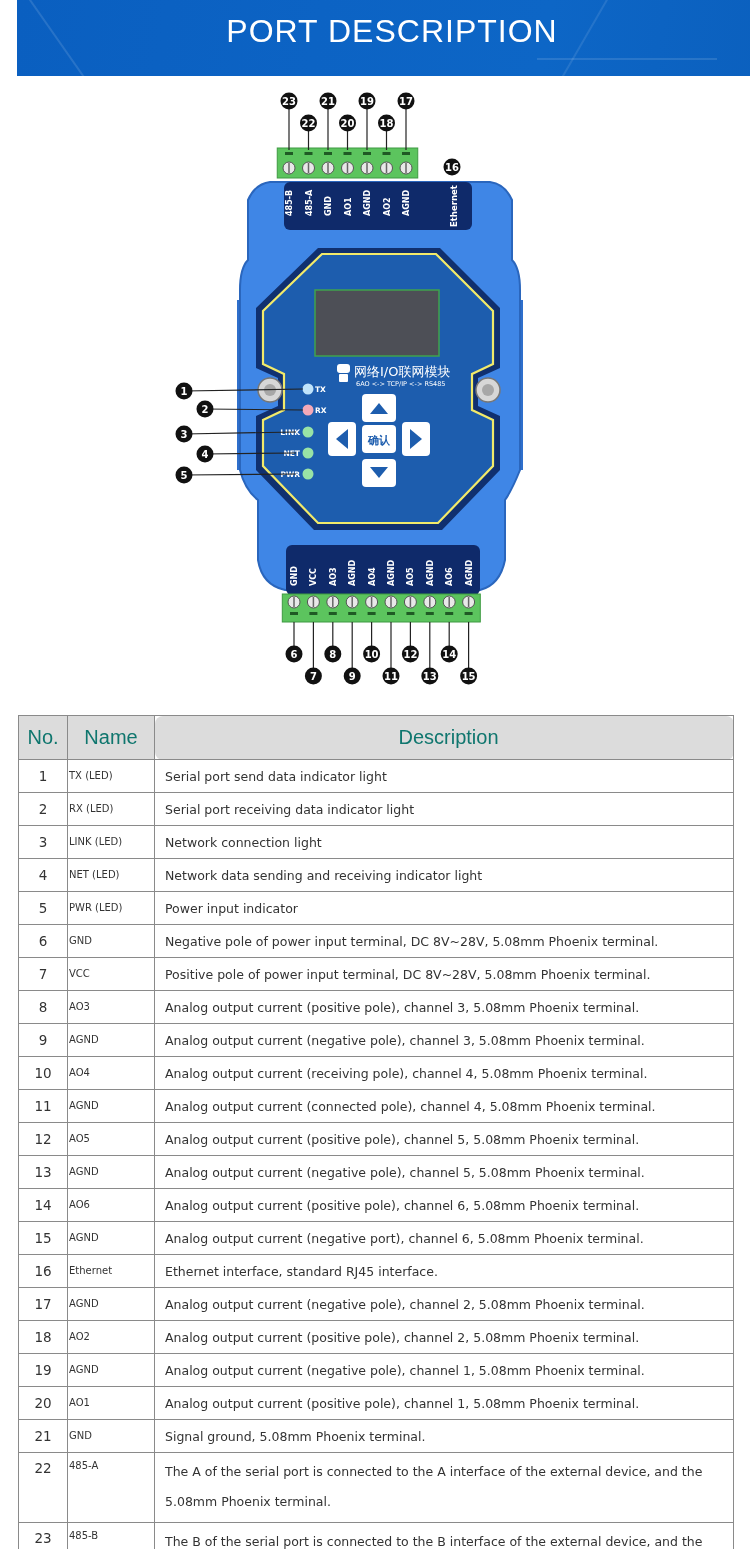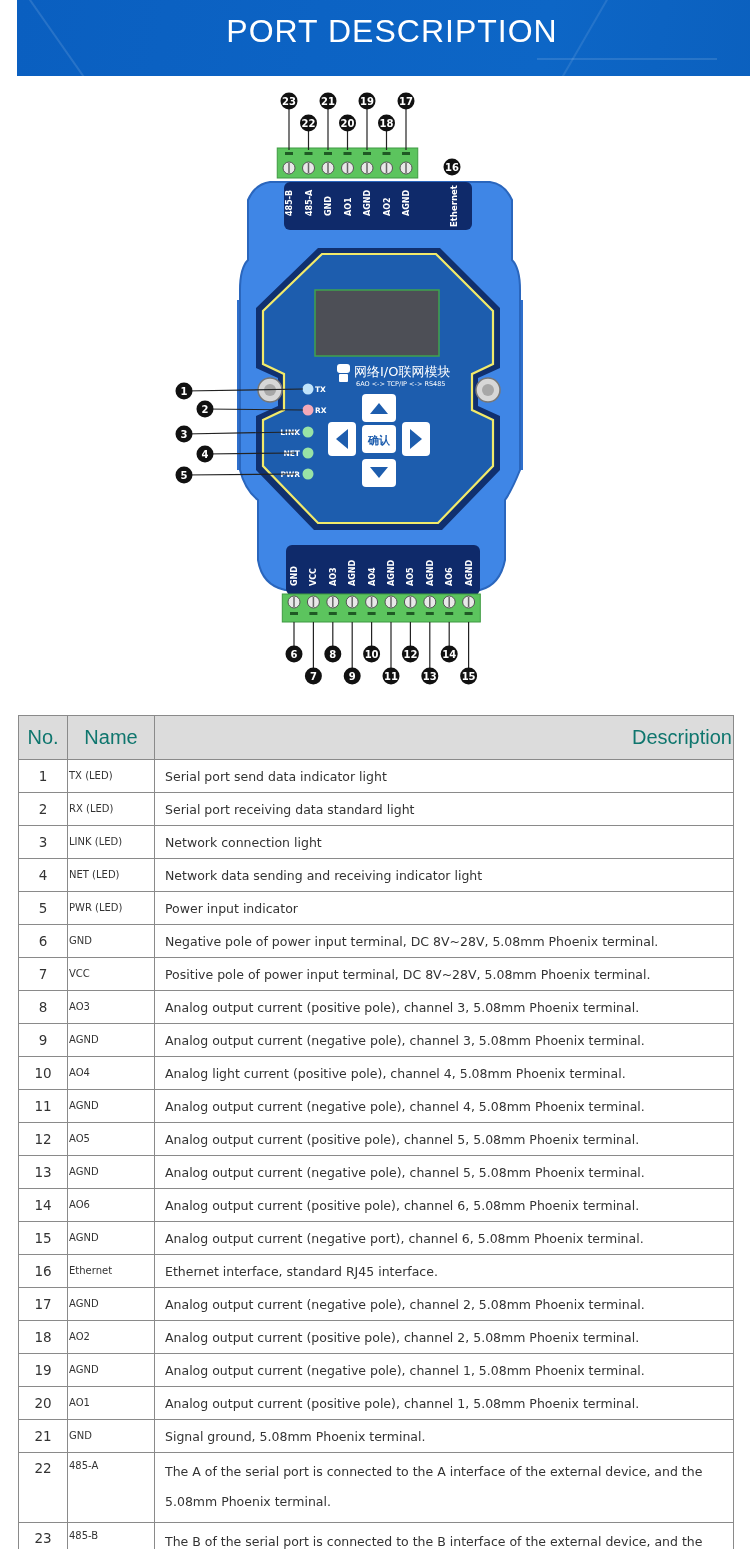--- a/index.html
+++ b/index.html
@@ -12,21 +12,21 @@
   .banner .title { position:absolute; left:0; right:0; top:13px; text-align:center; color:#ffffff; font-size:32px; letter-spacing:1px; }
 
   .device-area { position:absolute; left:0; top:66px; width:750px; height:640px; }
   svg.device { position:absolute; left:0; top:0; }
 
   table.ports { position:absolute; left:18px; top:715px; width:716px; border-collapse:collapse; font-family:"DejaVu Sans", sans-serif; }
   table.ports th, table.ports td { border:1px solid #8a8a8a; }
   table.ports th { background:#dcdcdc; height:41px; font-weight:normal; color:#0f766e; font-family:"Liberation Sans", sans-serif; font-size:20px; }
   table.ports th.c-no { width:46px; text-align:center; }
   table.ports th.c-name { width:84px; text-align:center; }
-  table.ports th.c-desc { text-align:right; padding-left:10px; }
+  table.ports th.c-desc { text-align:center; padding-left:10px;border-radius:8px; }
   table.ports td { height:29px; font-size:12.5px; color:#333; }
   table.ports td.no { text-align:center; font-size:13.5px; }
   table.ports td.name { text-align:left; font-size:10px; padding-bottom:2px; }
   table.ports td.desc { padding-left:10px; }
   table.ports tr.tall td { height:60px; vertical-align:top; }
   table.ports tr.tall td.desc { line-height:30px; padding-top:4px; }
   table.ports tr.tall td.no, table.ports tr.tall td.name { padding-top:7px; }
 </style>
 </head>
 <body>
@@ -358,21 +358,21 @@
   </thead>
   <tbody id="port-rows">
       <tr>
         <td class="no">1</td>
         <td class="name">TX (LED)</td>
         <td class="desc">Serial port send data indicator light</td>
       </tr>
       <tr>
         <td class="no">2</td>
         <td class="name">RX (LED)</td>
-        <td class="desc">Serial port receiving data standard light</td>
+        <td class="desc">Serial port receiving data indicator light</td>
       </tr>
       <tr>
         <td class="no">3</td>
         <td class="name">LINK (LED)</td>
         <td class="desc">Network connection light</td>
       </tr>
       <tr>
         <td class="no">4</td>
         <td class="name">NET (LED)</td>
         <td class="desc">Network data sending and receiving indicator light</td>
@@ -398,26 +398,26 @@
         <td class="desc">Analog output current (positive pole), channel 3, 5.08mm Phoenix terminal.</td>
       </tr>
       <tr>
         <td class="no">9</td>
         <td class="name">AGND</td>
         <td class="desc">Analog output current (negative pole), channel 3, 5.08mm Phoenix terminal.</td>
       </tr>
       <tr>
         <td class="no">10</td>
         <td class="name">AO4</td>
-        <td class="desc">Analog light current (positive pole), channel 4, 5.08mm Phoenix terminal.</td>
+        <td class="desc">Analog output current (receiving pole), channel 4, 5.08mm Phoenix terminal.</td>
       </tr>
       <tr>
         <td class="no">11</td>
         <td class="name">AGND</td>
-        <td class="desc">Analog output current (negative pole), channel 4, 5.08mm Phoenix terminal.</td>
+        <td class="desc">Analog output current (connected pole), channel 4, 5.08mm Phoenix terminal.</td>
       </tr>
       <tr>
         <td class="no">12</td>
         <td class="name">AO5</td>
         <td class="desc">Analog output current (positive pole), channel 5, 5.08mm Phoenix terminal.</td>
       </tr>
       <tr>
         <td class="no">13</td>
         <td class="name">AGND</td>
         <td class="desc">Analog output current (negative pole), channel 5, 5.08mm Phoenix terminal.</td>

